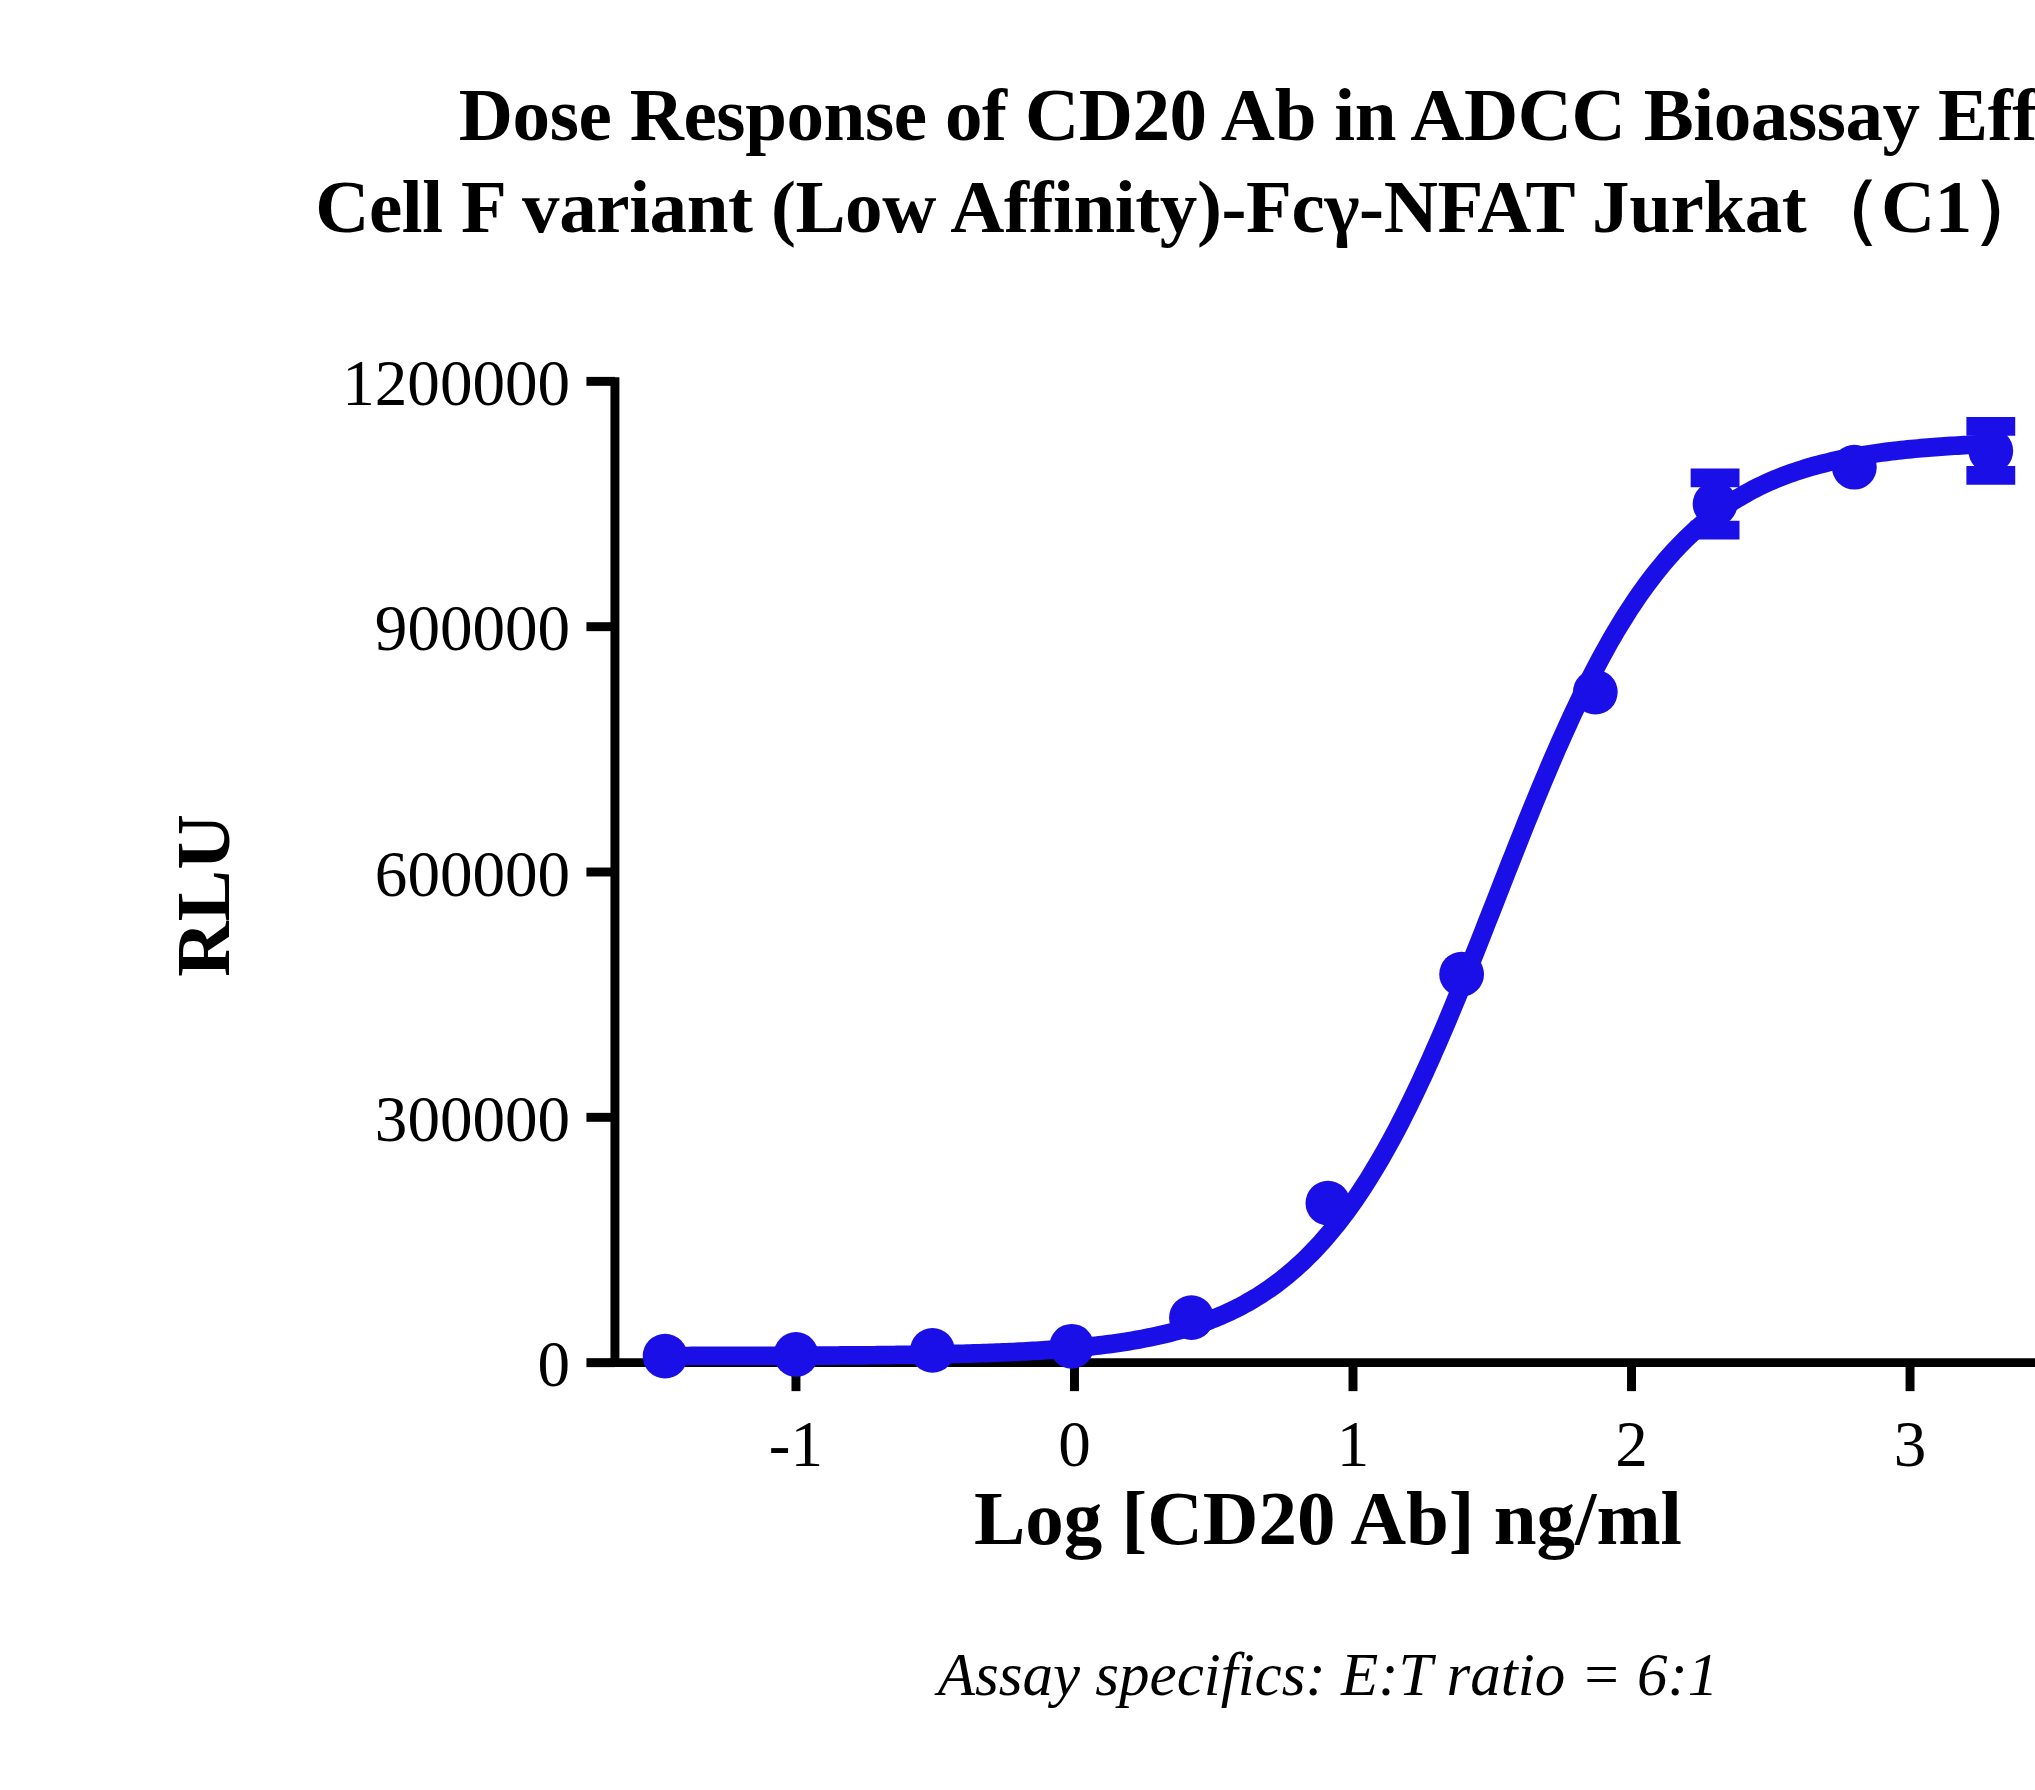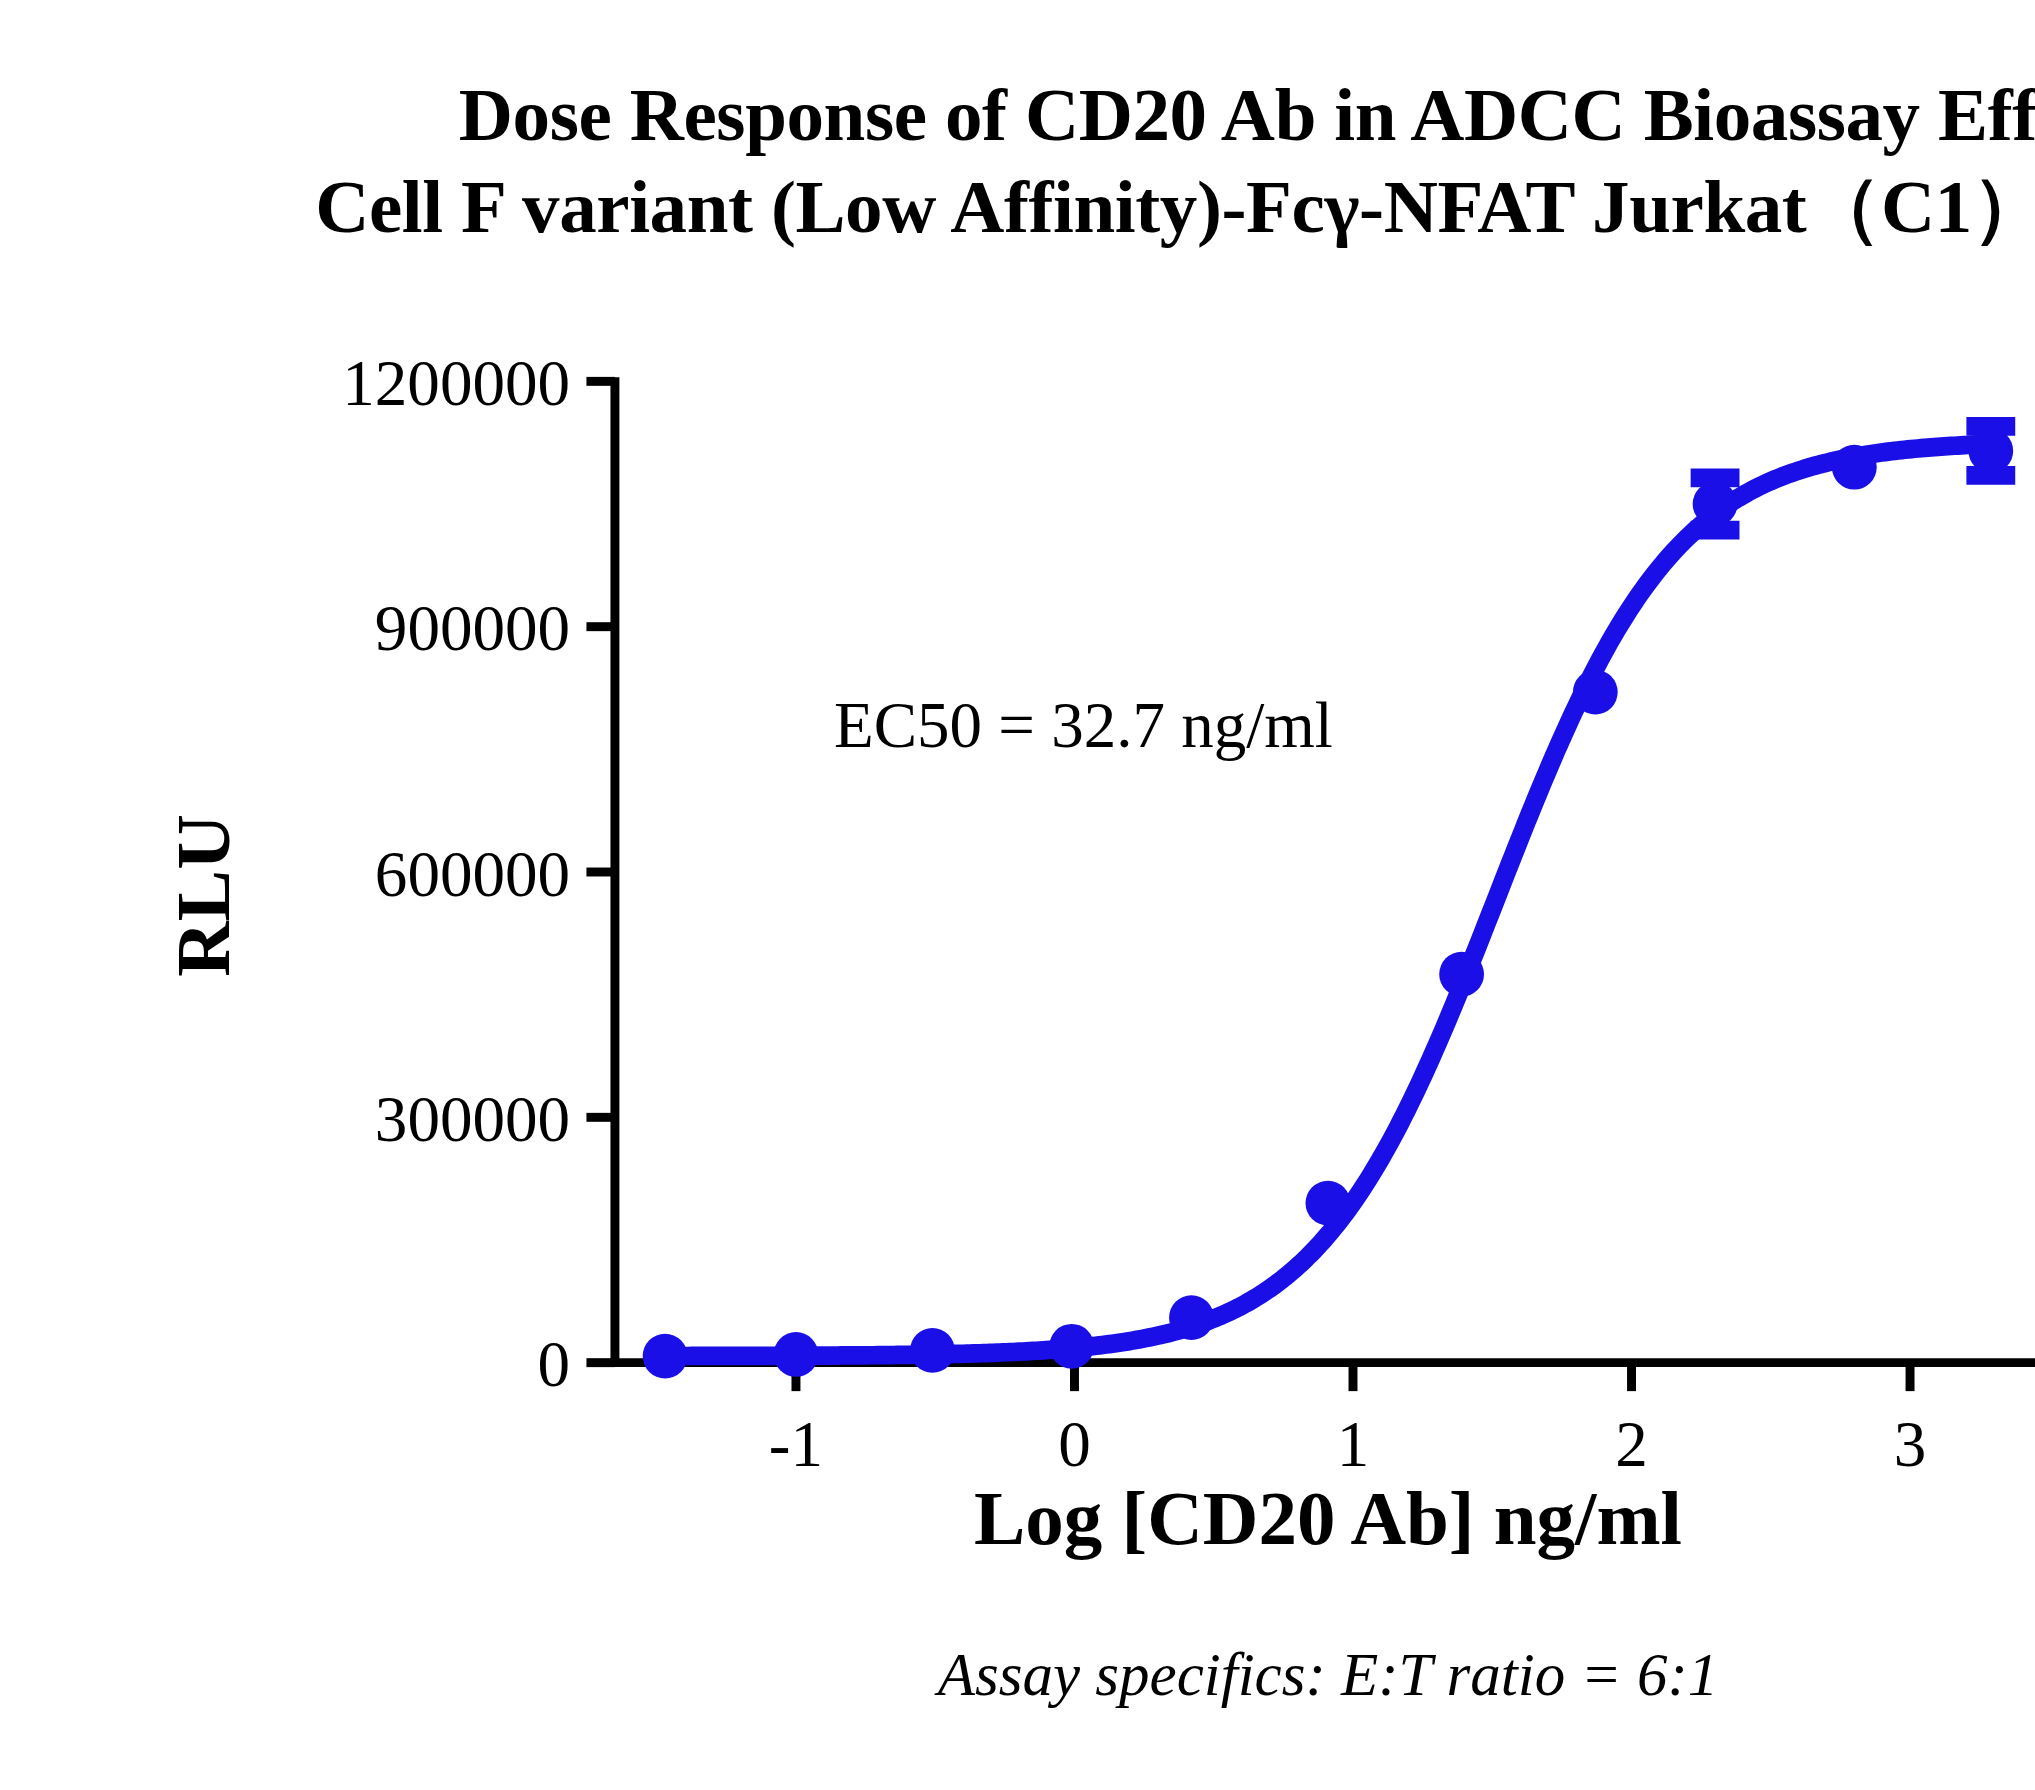--- a/index.html
+++ b/index.html
@@ -152,20 +152,19 @@
         <circle cx="2926.5" cy="3237.5" r="55" fill="#1a0fe6"></circle>
         <circle cx="3261.8" cy="2956.2" r="55" fill="#1a0fe6"></circle>
         <circle cx="3590.3" cy="2393.6" r="55" fill="#1a0fe6"></circle>
         <circle cx="3918.8" cy="1700.5" r="55" fill="#1a0fe6"></circle>
         <circle cx="4213.0" cy="1238.4" r="55" fill="#1a0fe6"></circle>
         <circle cx="4555.2" cy="1148.0" r="55" fill="#1a0fe6"></circle>
         <circle cx="4890.5" cy="1107.8" r="55" fill="#1a0fe6"></circle>
       </svg>
   </div>
 
-  <div class="ec50">EC50 = 32.7 ng/ml</div>
 
   <div class="xlabel">Log [CD20 Ab] ng/ml</div>
 
   <div class="caption">Assay specifics: E:T ratio = 6:1</div>
 
 </div>
 
 
 </body></html>

